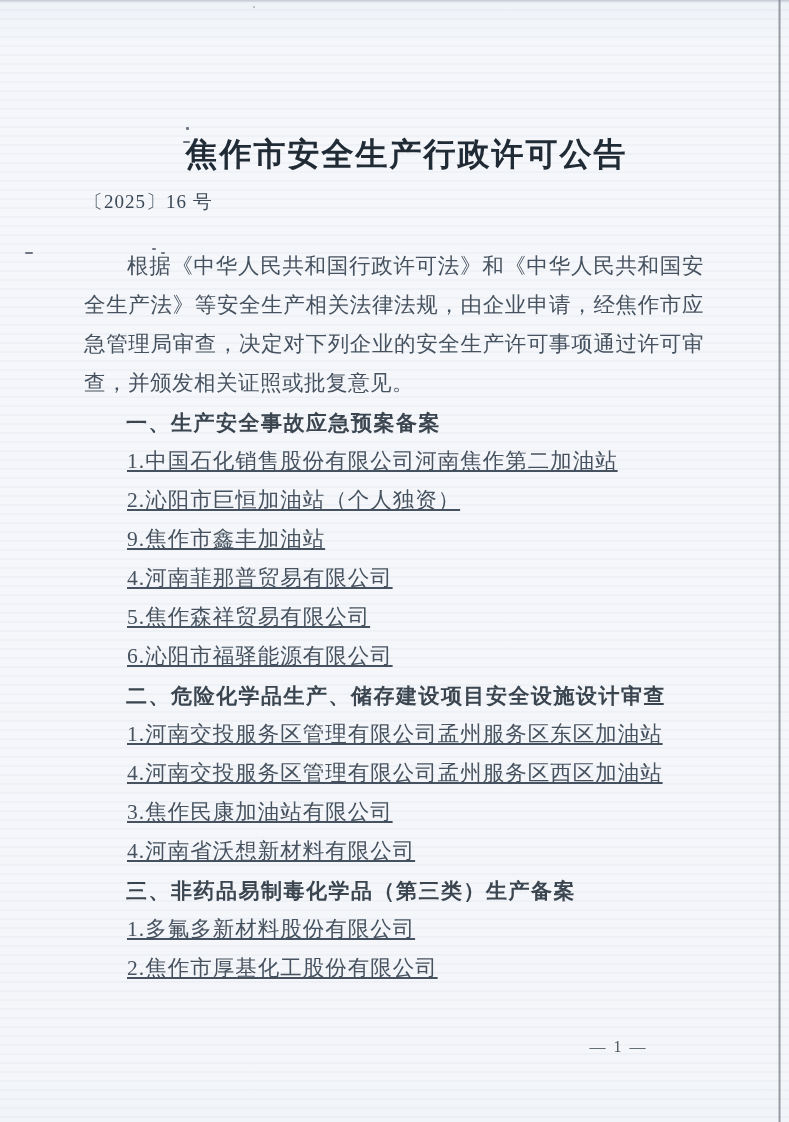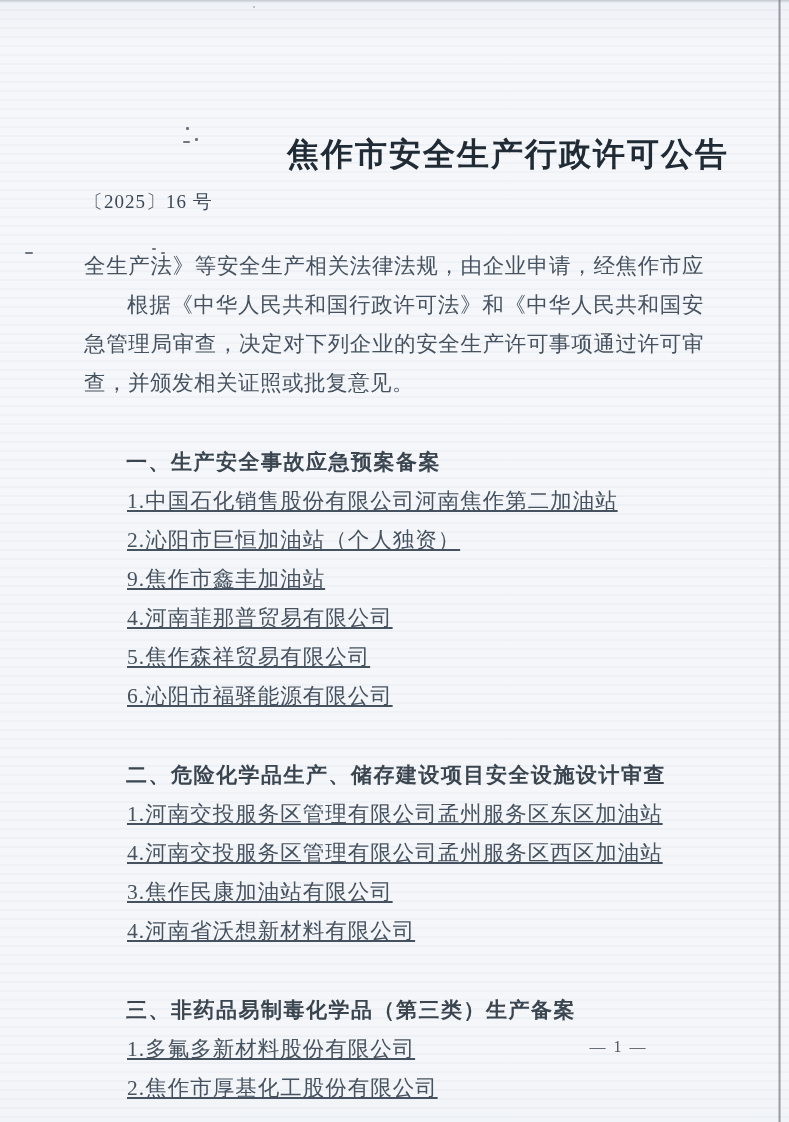--- a/index.html
+++ b/index.html
@@ -49,21 +49,21 @@
     left: 84px;
     top: 0;
     width: 645px;
     height: 1122px;
   }
   .title {
     position: absolute;
     top: 133px;
     left: 0;
     width: 100%;
-    text-align: right;
+    text-align: center;
     font-size: 32px;
     font-weight: 700;
     letter-spacing: 2px;
     color: #202b36;
     font-family: "Liberation Serif", "DejaVu Serif", serif;
   }
   .doc-number {
     position: absolute;
     top: 189px;
     left: 0;
@@ -89,27 +89,26 @@
   }
   .intro-line.first {
     text-indent: 2em;
   }
   .intro-line.last {
     text-align: left;
     text-align-last: left;
   }
   .section-heading {
     text-indent: 2em;
-    font-family: Liberation Serif, serif;
+    font-family: Liberation Sans, sans-serif;
     font-weight: 700;
     color: #3a4550;
     letter-spacing: 1.5px;
     font-size: 21px;
     white-space: nowrap;
-    margin-top: 40px;
   }
   .list-item {
     text-indent: 2em;
     letter-spacing: 1px;
     white-space: nowrap;
     text-decoration: underline;
   }
   .page-number {
     position: absolute;
     top: 1038px;
@@ -136,22 +135,22 @@
 <div class="speck" style="left:253px; top:6px; width:2px; height:2px; opacity:0.5;"></div>
 
 <div class="page">
 
   <div class="title">焦作市安全生产行政许可公告</div>
 
   <div class="doc-number">〔2025〕16 号</div>
 
   <div class="doc-body">
 
+    <div class="intro-line first">根据《中华人民共和国行政许可法》和《中华人民共和国安</div>
     <div class="intro-line">全生产法》等安全生产相关法律法规，由企业申请，经焦作市应</div>
-    <div class="intro-line first">根据《中华人民共和国行政许可法》和《中华人民共和国安</div>
     <div class="intro-line">急管理局审查，决定对下列企业的安全生产许可事项通过许可审</div>
     <div class="intro-line last">查，并颁发相关证照或批复意见。</div>
 
     <div class="section-heading">一、生产安全事故应急预案备案</div>
     <div class="list-item">1.中国石化销售股份有限公司河南焦作第二加油站</div>
     <div class="list-item">2.沁阳市巨恒加油站（个人独资）</div>
     <div class="list-item">9.焦作市鑫丰加油站</div>
     <div class="list-item">4.河南菲那普贸易有限公司</div>
     <div class="list-item">5.焦作森祥贸易有限公司</div>
     <div class="list-item">6.沁阳市福驿能源有限公司</div>

